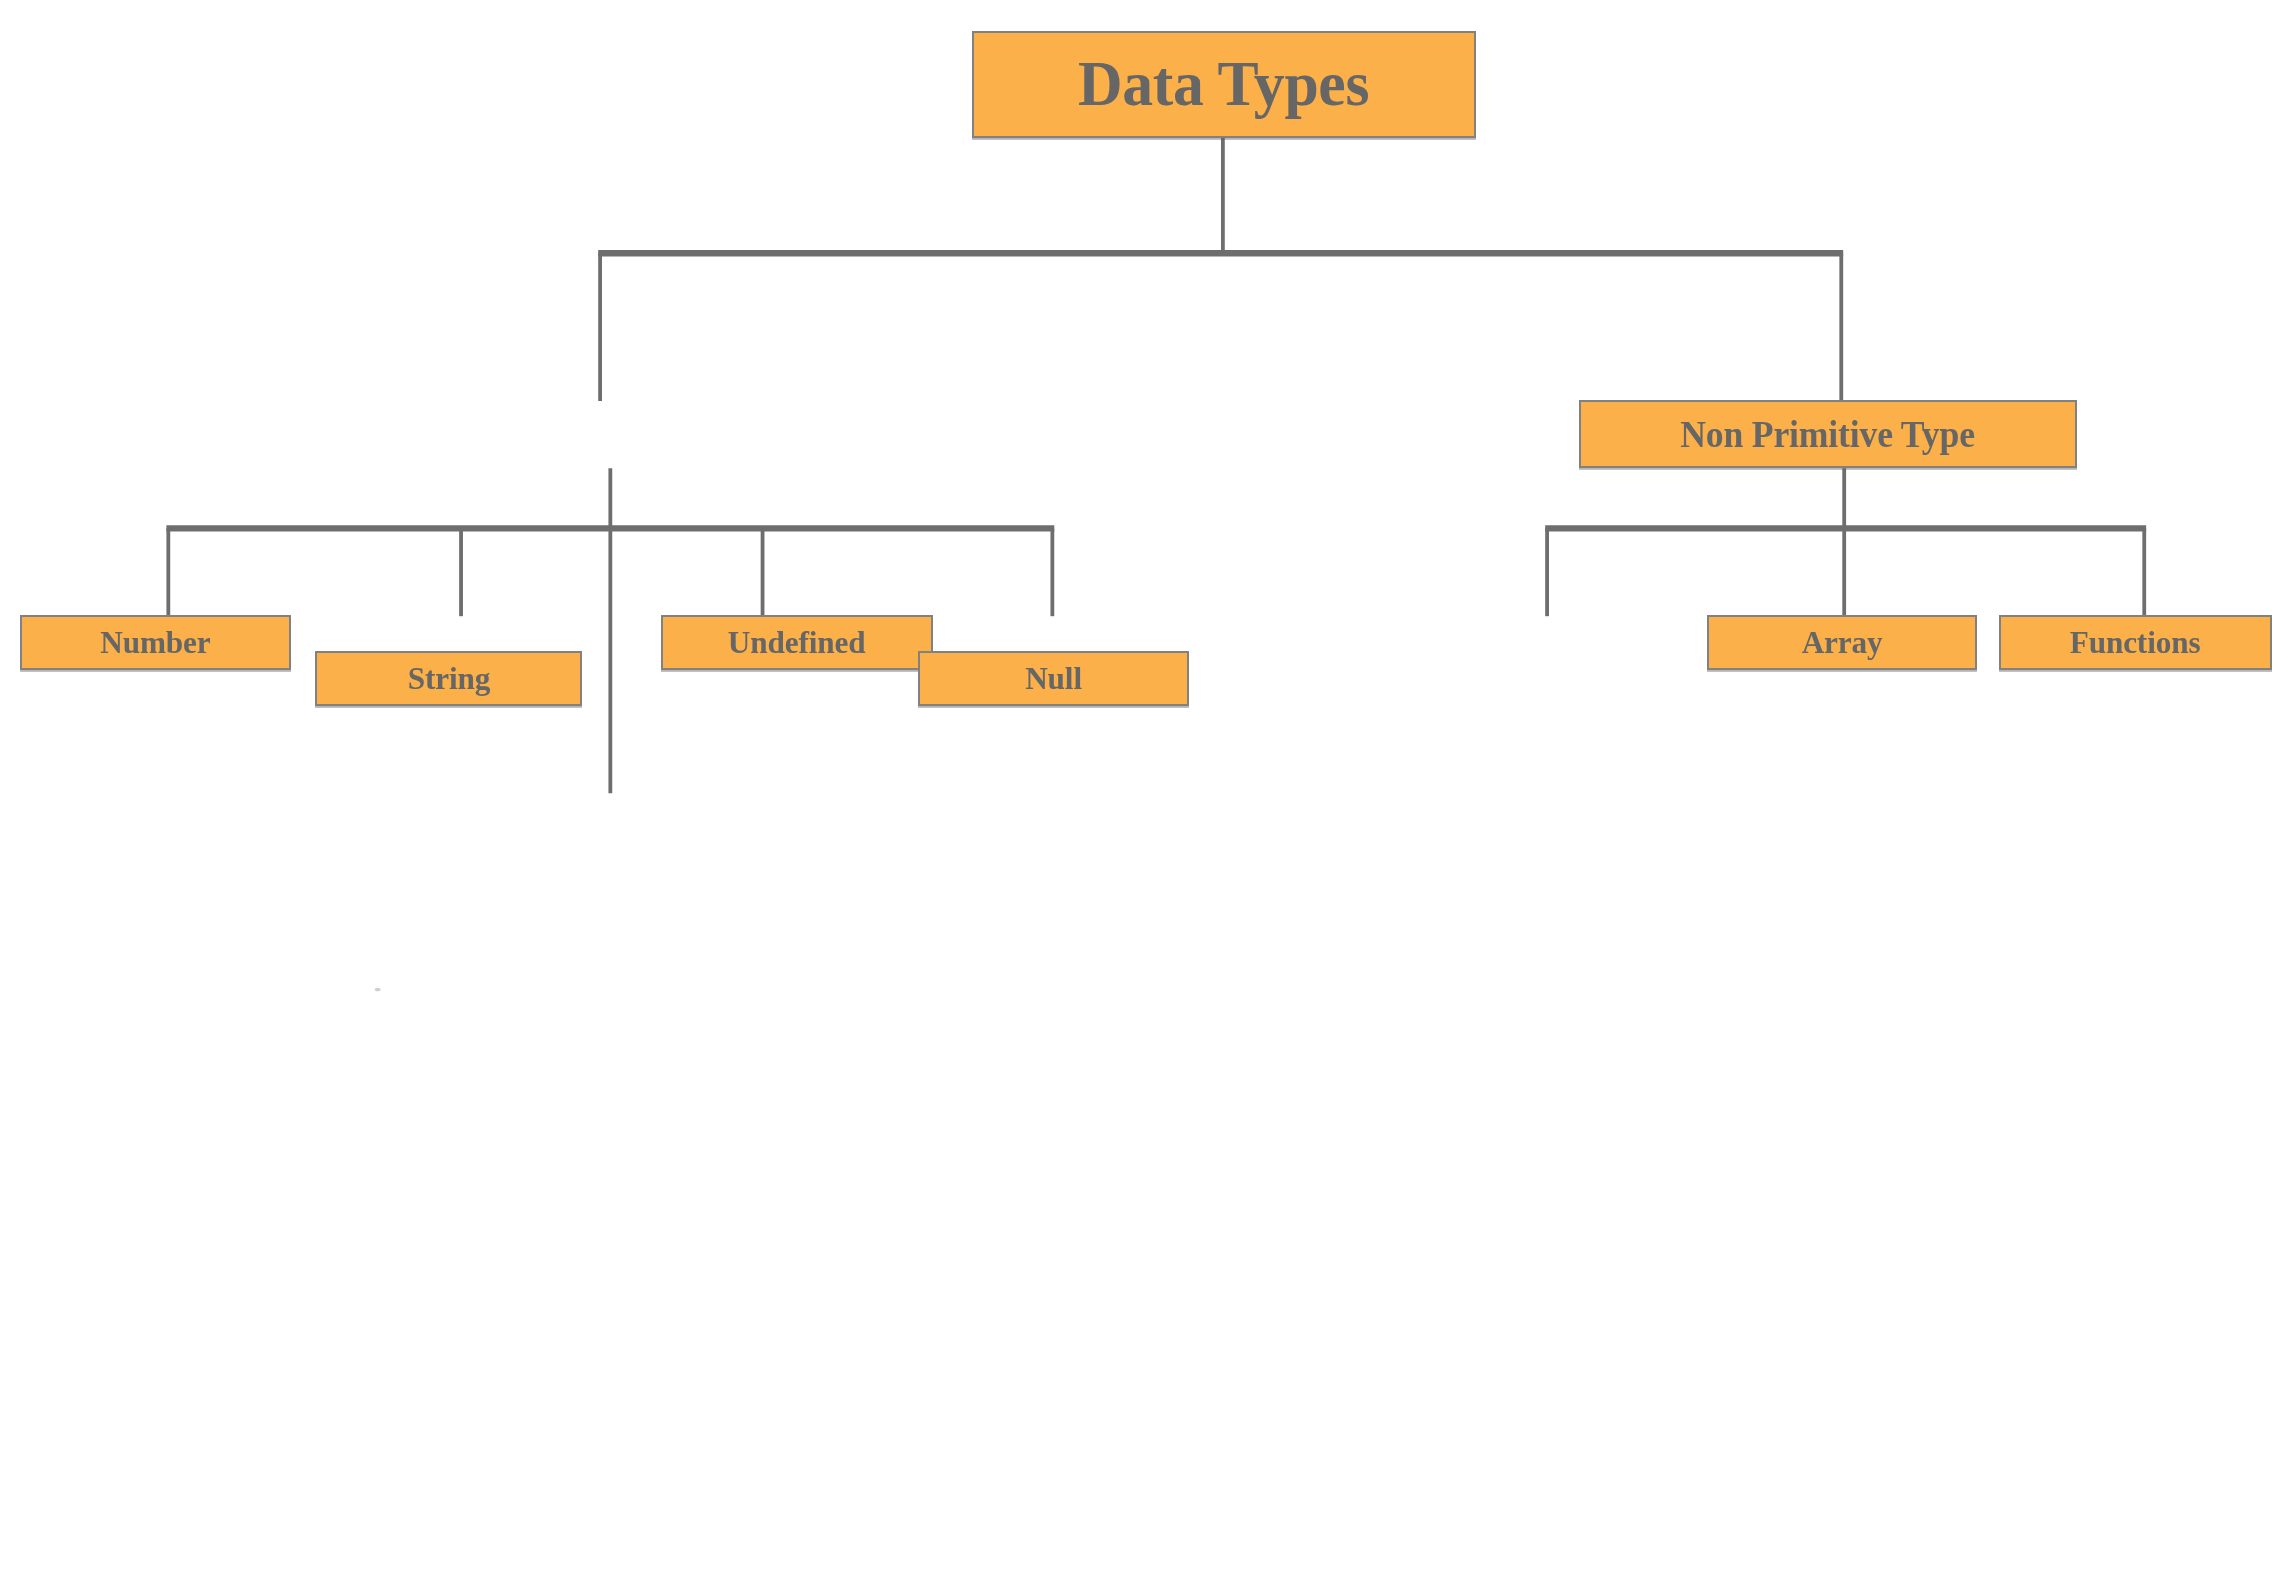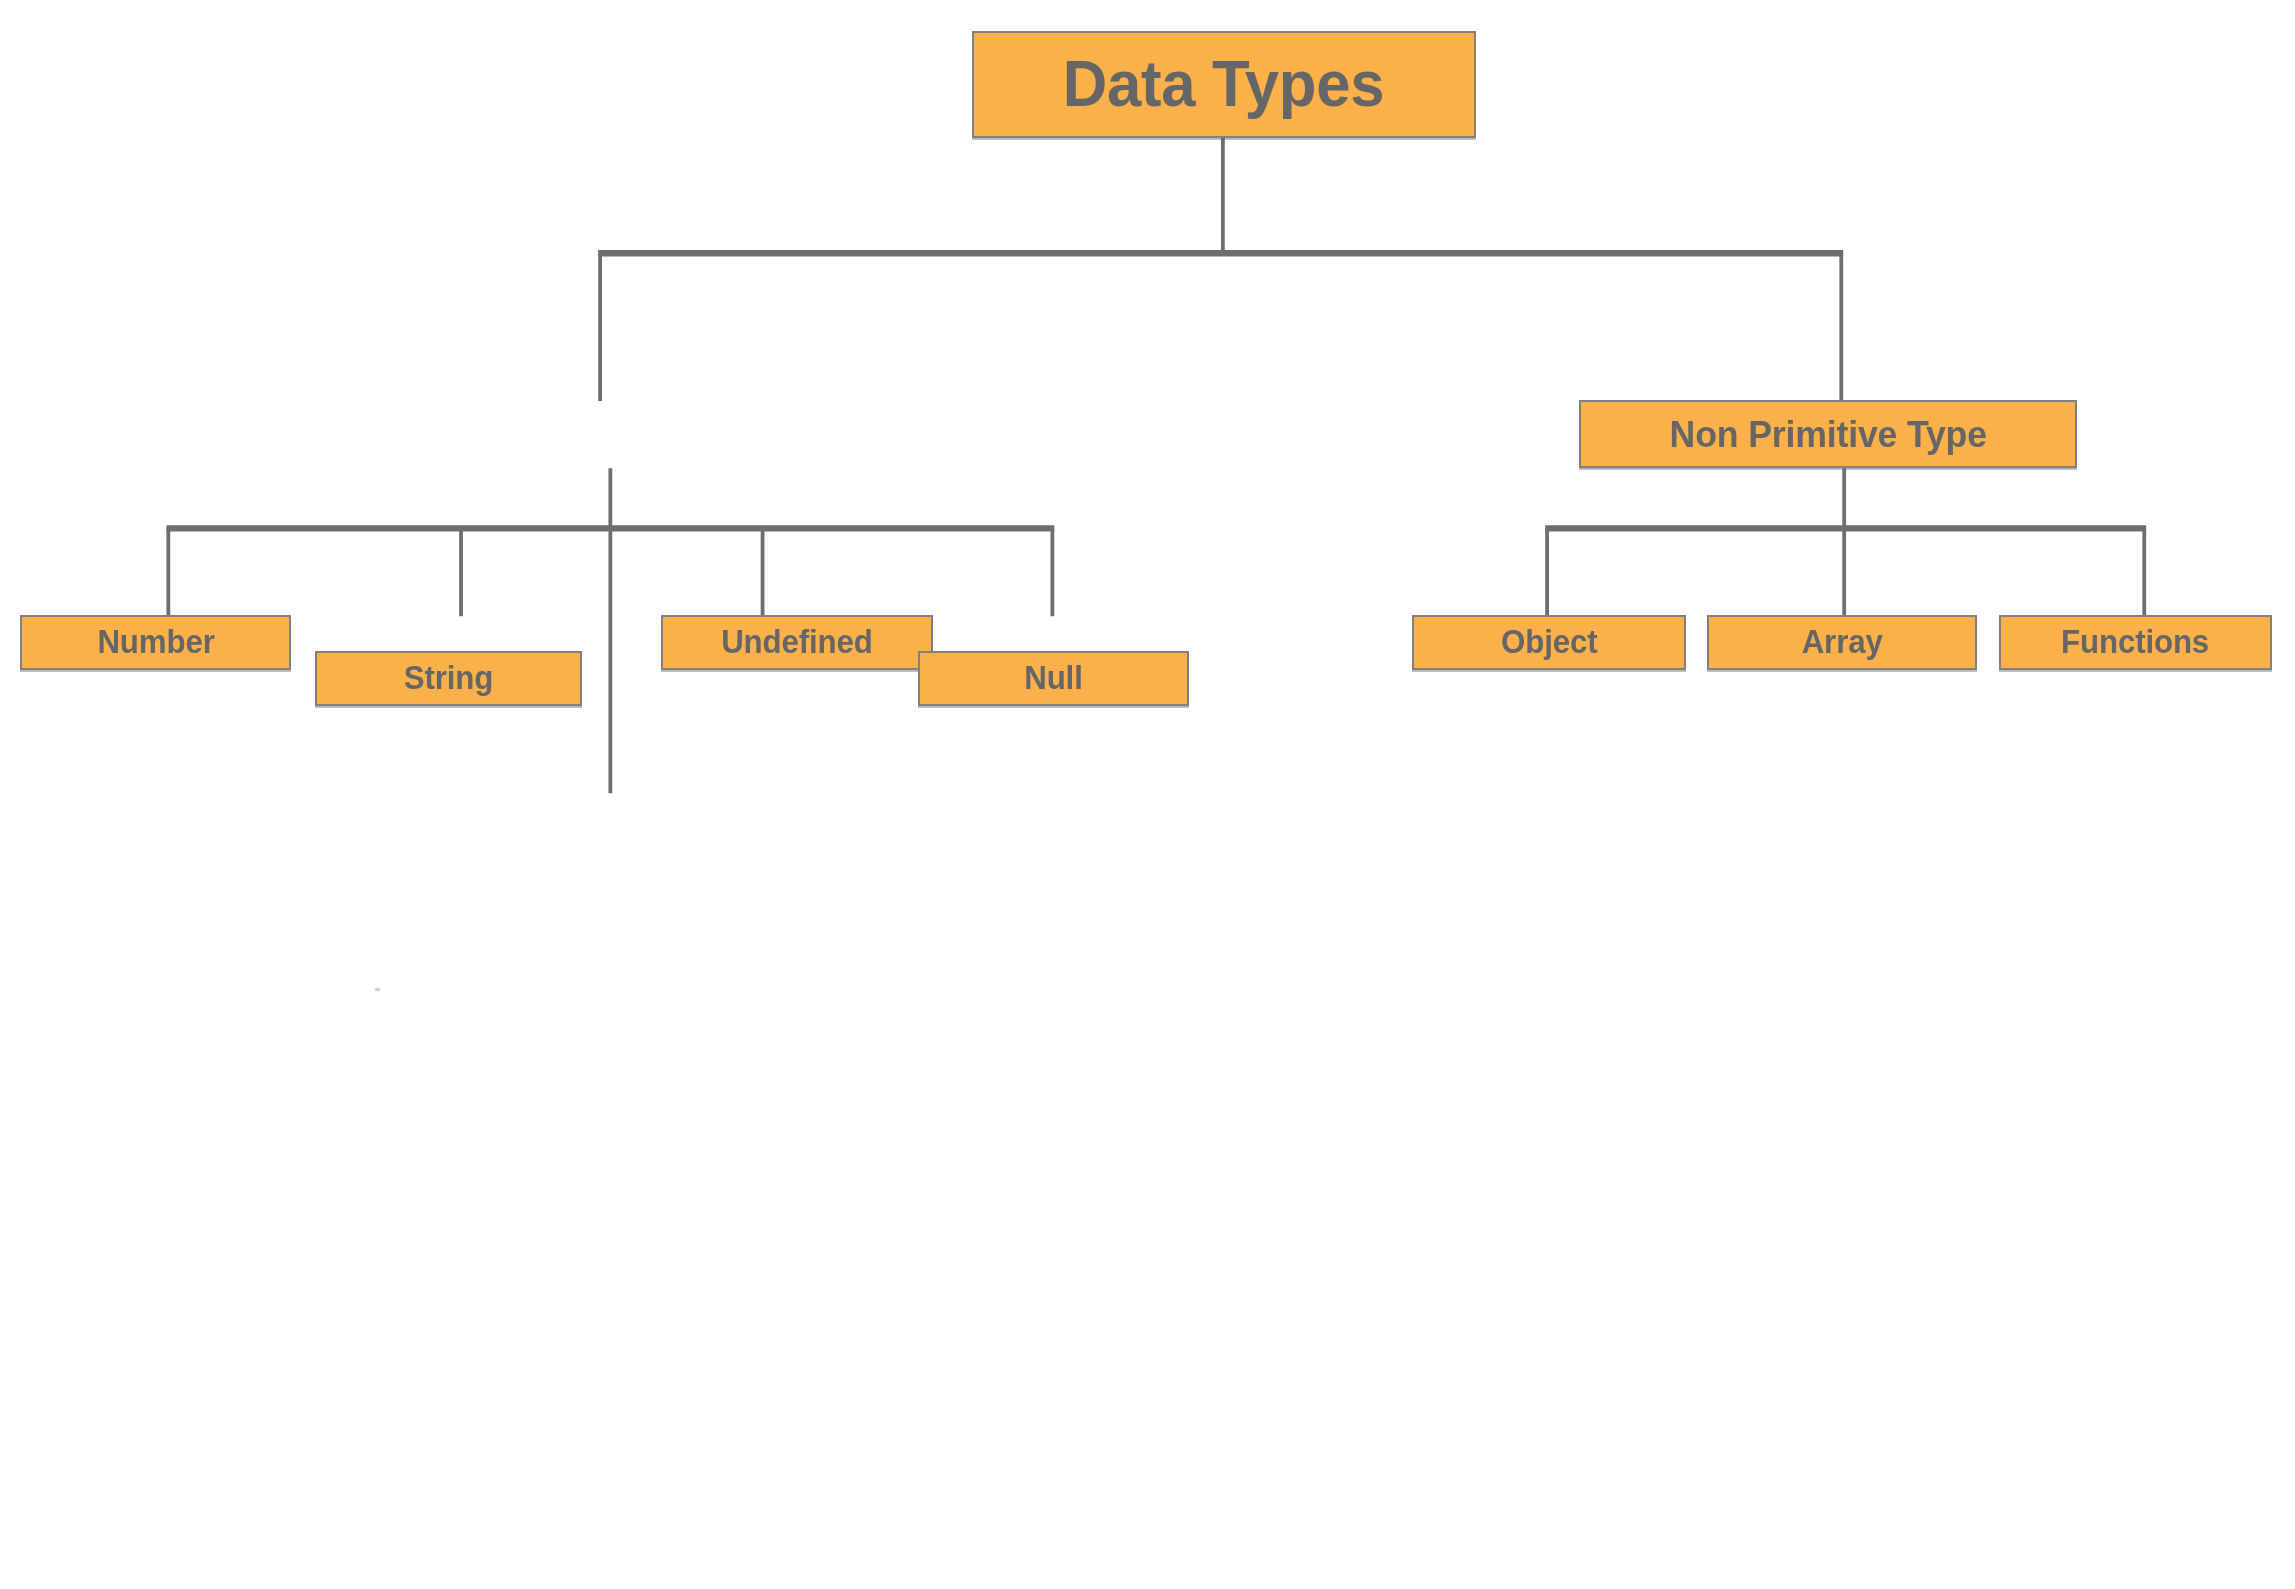--- a/index.html
+++ b/index.html
@@ -6,21 +6,21 @@
     margin: 0;
     padding: 0;
     background: #ffffff;
     overflow: hidden;
   }
   .stage {
     position: relative;
     width: 100vw;
     height: 45.026vw; 
     background: #ffffff;
-    font-family: Liberation Sans, sans-serif;
+    font-family: Liberation Serif, serif;
   }
   .connectors {
     position: absolute;
     left: 0; top: 0;
     width: 100%; height: 100%;
     display: block;
   }
   .node {
     position: absolute;
     background: #fbb04a;
@@ -106,23 +106,20 @@
   </div>
 
   <div class="node leaf undefined">
     <span class="label">Undefined</span>
   </div>
 
   <div class="node leaf null">
     <span class="label">Null</span>
   </div>
 
-  <div class="node leaf object">
-    <span class="label">Object</span>
-  </div>
 
   <div class="node leaf array">
     <span class="label">Array</span>
   </div>
 
   <div class="node leaf functions">
     <span class="label">Functions</span>
   </div>
 
 

